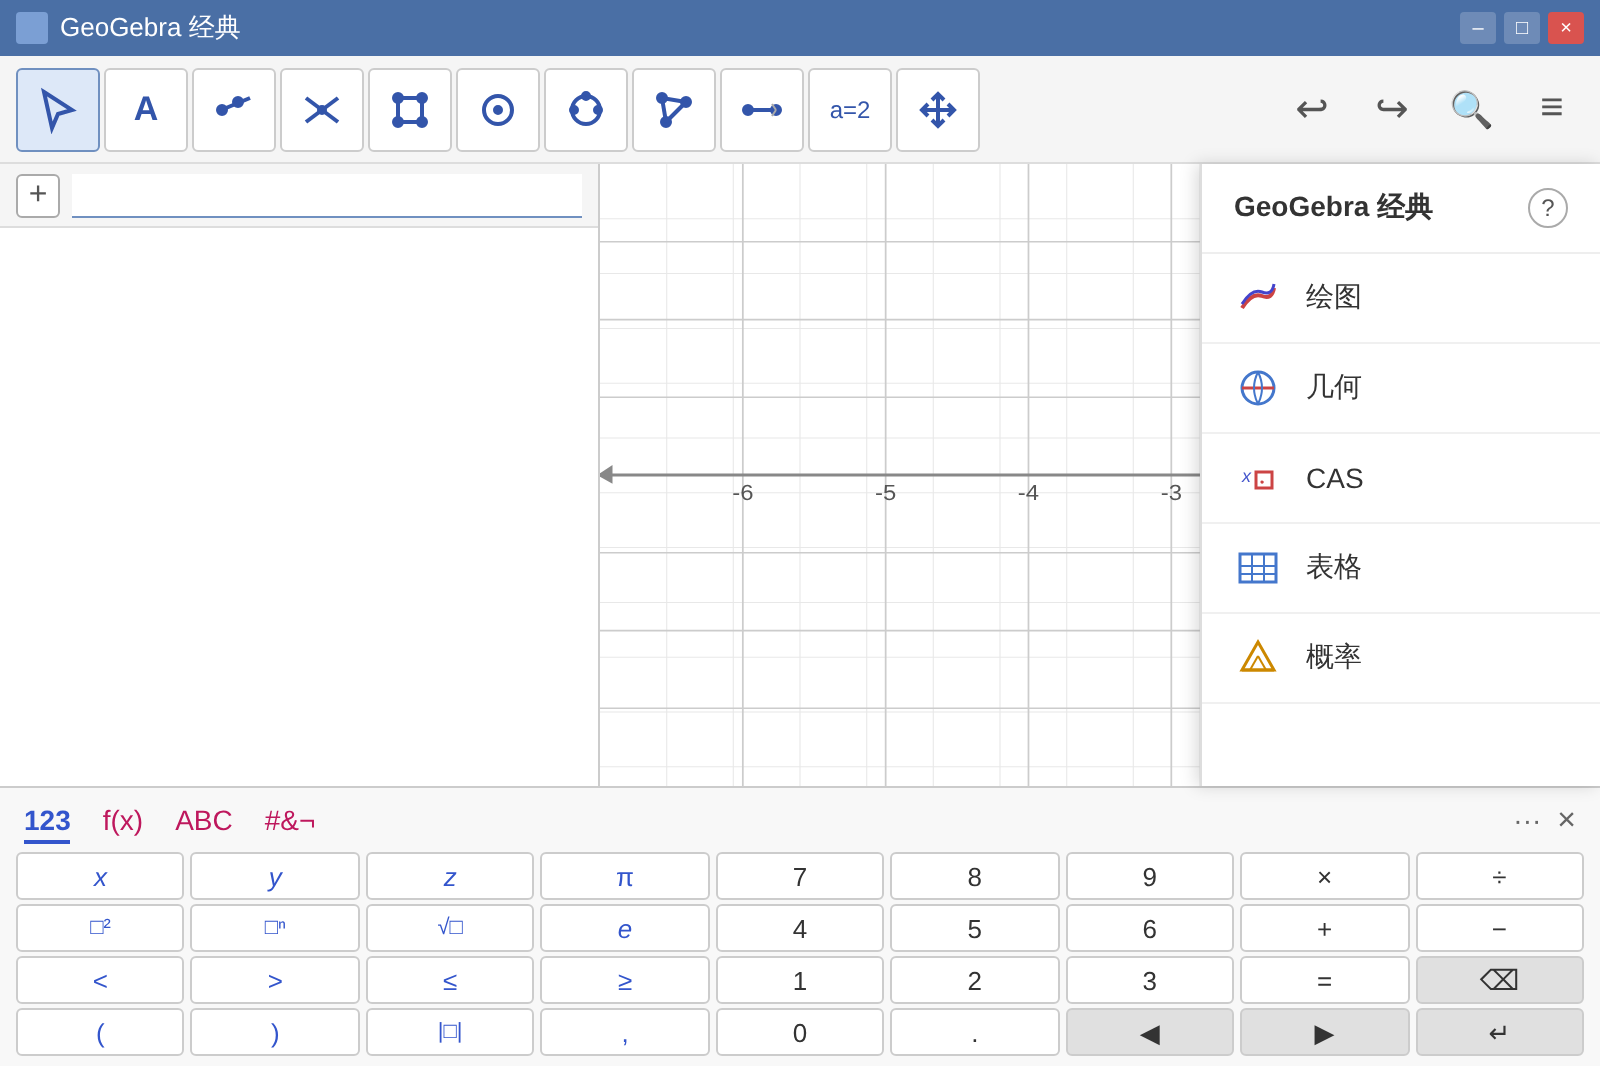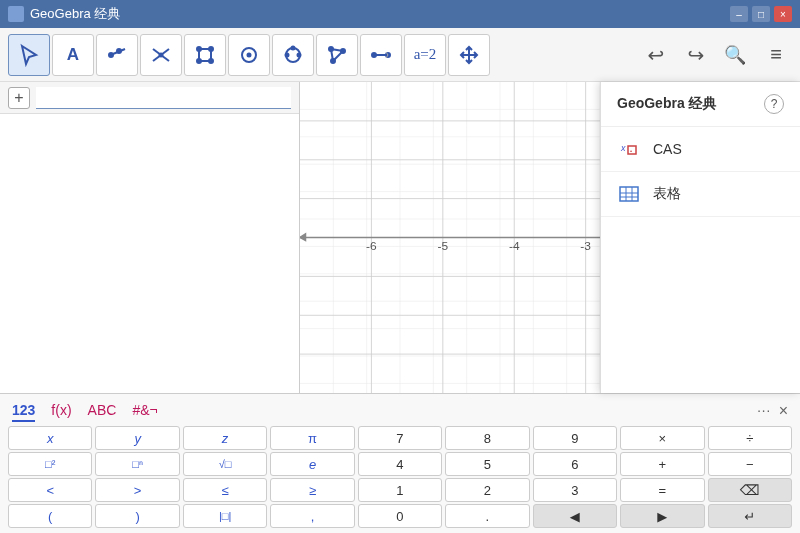--- a/index.html
+++ b/index.html
@@ -286,21 +286,21 @@
     <div class="tool-btn">
       <svg viewBox="0 0 24 24" fill="none" stroke="#3355aa" stroke-width="2">
         <circle cx="5" cy="12" r="2" fill="#3355aa"></circle>
         <line x1="7" y1="12" x2="17" y2="12"></line>
         <circle cx="19" cy="12" r="2" fill="#3355aa"></circle>
         <line x1="17" y1="9" x2="19" y2="12" stroke="#aaa" stroke-width="1"></line>
         <line x1="17" y1="15" x2="19" y2="12" stroke="#aaa" stroke-width="1"></line>
       </svg>
     </div>
     <div class="tool-btn">
-      <span style="font-size:15px;color:#3355aa;font-family:Liberation Serif, serif;">a=2</span>
+      <span style="font-size:12px;color:#3355aa;font-family:Liberation Sans, sans-serif;">a=2</span>
     </div>
     <div class="tool-btn">
       <svg viewBox="0 0 24 24" fill="none" stroke="#3355aa" stroke-width="2">
         <line x1="12" y1="4" x2="12" y2="20"></line>
         <line x1="4" y1="12" x2="20" y2="12"></line>
         <polyline points="9,7 12,4 15,7"></polyline>
         <polyline points="9,17 12,20 15,17"></polyline>
         <polyline points="7,9 4,12 7,15"></polyline>
         <polyline points="17,9 20,12 17,15"></polyline>
       </svg>
@@ -485,21 +485,41 @@
     </div>
   </div>
 </div>
 
 <div style="position:fixed;top:82px;right:0;width:200px;height:311px;background:white;border-left:1px solid #ddd;box-shadow:-2px 0 8px rgba(0,0,0,0.15);z-index:20;">
   <div class="right-menu-header">
     <span class="right-menu-title">GeoGebra 经典</span>
     <div class="help-icon">?</div>
   </div>
 
-
+  <div class="menu-item">
+    <div class="menu-item-icon">
+      <svg width="22" height="22" viewBox="0 0 22 22">
+        <path d="M3 16 Q8 8 13 10 Q18 12 19 6" stroke="#cc4444" stroke-width="2" fill="none"></path>
+        <path d="M3 14 Q8 6 13 8 Q18 10 19 4" stroke="#4444cc" stroke-width="1.5" fill="none"></path>
+      </svg>
+    </div>
+    <span class="menu-item-label">绘图</span>
+  </div>
+
+  <div class="menu-item">
+    <div class="menu-item-icon">
+      <svg width="22" height="22" viewBox="0 0 22 22">
+        <circle cx="11" cy="11" r="8" stroke="#4477cc" stroke-width="1.5" fill="none"></circle>
+        <line x1="3" y1="11" x2="19" y2="11" stroke="#cc4444" stroke-width="1.5"></line>
+        <path d="M11 3 Q15 11 11 19" stroke="#4477cc" stroke-width="1" fill="none"></path>
+        <path d="M11 3 Q7 11 11 19" stroke="#4477cc" stroke-width="1" fill="none"></path>
+      </svg>
+    </div>
+    <span class="menu-item-label">几何</span>
+  </div>
 
 
   <div class="menu-item">
     <div class="menu-item-icon">
       <svg width="22" height="22" viewBox="0 0 22 22">
         <text x="3" y="13" font-size="9" fill="#4455cc" font-style="italic">x</text>
         <rect x="10" y="8" width="8" height="8" stroke="#cc4444" stroke-width="1.5" fill="none"></rect>
         <text x="12" y="15" font-size="6" fill="#cc4444">•</text>
       </svg>
     </div>
@@ -512,13 +532,24 @@
         <rect x="2" y="4" width="18" height="14" stroke="#4477cc" stroke-width="1.5" fill="none"></rect>
         <line x1="8" y1="4" x2="8" y2="18" stroke="#4477cc" stroke-width="1"></line>
         <line x1="14" y1="4" x2="14" y2="18" stroke="#4477cc" stroke-width="1"></line>
         <line x1="2" y1="10" x2="20" y2="10" stroke="#4477cc" stroke-width="1"></line>
         <line x1="2" y1="14" x2="20" y2="14" stroke="#4477cc" stroke-width="1"></line>
       </svg>
     </div>
     <span class="menu-item-label">表格</span>
   </div>
 
+  <div class="menu-item">
+    <div class="menu-item-icon">
+      <svg width="22" height="22" viewBox="0 0 22 22">
+        <polygon points="11,3 19,17 3,17" stroke="#cc8800" stroke-width="1.5" fill="none"></polygon>
+        <line x1="3" y1="17" x2="19" y2="17" stroke="#cc8800" stroke-width="1.5"></line>
+        <line x1="11" y1="10" x2="15" y2="17" stroke="#cc8800" stroke-width="1"></line>
+        <line x1="11" y1="10" x2="7" y2="17" stroke="#cc8800" stroke-width="1"></line>
+      </svg>
+    </div>
+    <span class="menu-item-label">概率</span>
+  </div>
 </div>
 
 </body></html>

